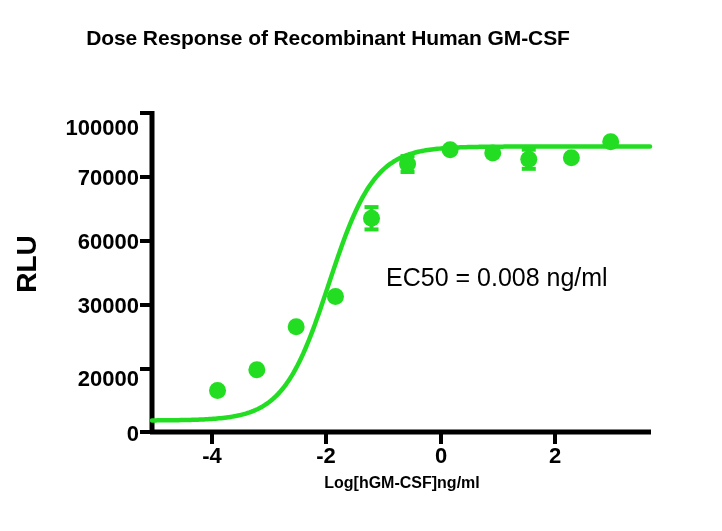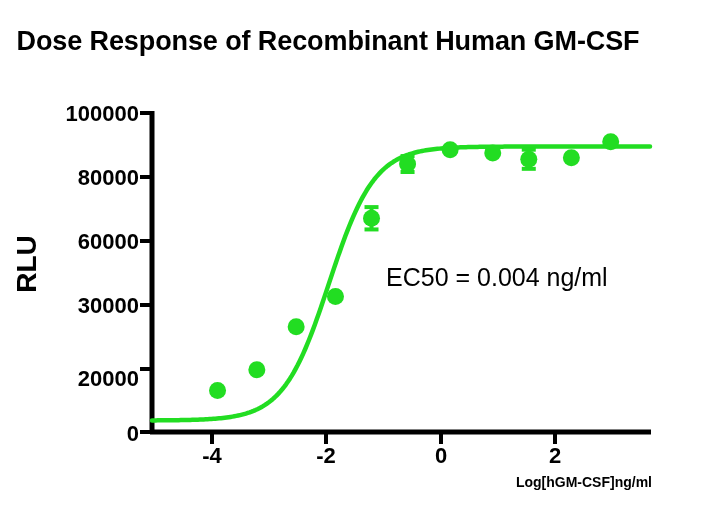--- a/index.html
+++ b/index.html
@@ -21,21 +21,21 @@
     left: 0; top: 0;
     width: 722px;
     height: 531px;
   }
   .title-block {
     position: absolute;
     left: 0;
     top: 24px;
     width: 656px;
     text-align: center;
-    font-size: 27px;
+    font-size: 21px;
     font-weight: bold;
     line-height: 1.32;
     letter-spacing: -0.1px;
   }
   .title-line { display: block; white-space: nowrap; }
   .ylabel {
     position: absolute;
     left: -23px;
     top: 248px;
     width: 100px;
@@ -44,22 +44,22 @@
     font-weight: bold;
     transform: rotate(-90deg);
     transform-origin: center center;
     white-space: nowrap;
   }
   .xlabel {
     position: absolute;
     left: 152px;
     top: 474px;
     width: 500px;
-    text-align: right;
-    font-size: 14px;
+    text-align: center;
+    font-size: 16px;
     font-weight: bold;
     white-space: nowrap;
   }
   .ytick-label {
     position: absolute;
     text-align: right;
     font-size: 22px;
     font-weight: bold;
     white-space: nowrap;
     width: 120px;
@@ -87,33 +87,33 @@
 
 <div id="figure">
 
   <div class="title-block">
     <span class="title-line">Dose Response of Recombinant Human GM-CSF</span>
   </div>
 
   <div class="ylabel">RLU</div>
   <div class="xlabel">Log[hGM-CSF]ng/ml</div>
 
-  <div class="ytick-label" style="left:19px; top:101px;">100000</div>
-  <div class="ytick-label" style="left:19px; top:165px;">80000</div>
+  <div class="ytick-label" style="left:19px; top:115px;">100000</div>
+  <div class="ytick-label" style="left:19px; top:165px;">70000</div>
   <div class="ytick-label" style="left:19px; top:229px;">60000</div>
   <div class="ytick-label" style="left:19px; top:293px;">30000</div>
   <div class="ytick-label" style="left:19px; top:366px;">20000</div>
   <div class="ytick-label" style="left:19px; top:421px;">0</div>
 
   <div class="xtick-label" style="left:182px; top:443px;">-4</div>
   <div class="xtick-label" style="left:296px; top:443px;">-2</div>
   <div class="xtick-label" style="left:411px; top:443px;">0</div>
   <div class="xtick-label" style="left:525px; top:443px;">2</div>
 
-  <div class="annotation">EC50 = 0.004 ng/ml</div>
+  <div class="annotation">EC50 = 0.008 ng/ml</div>
 
   <svg id="plot" width="722" height="531" viewBox="0 0 722 531">
     <g>
       <line x1="152" y1="111" x2="152" y2="434" stroke="#000000" stroke-width="5"></line>
       <line x1="150" y1="432" x2="651" y2="432" stroke="#000000" stroke-width="5"></line>
     </g>
     <g stroke="#000000" stroke-width="4">
       <line x1="140" y1="113" x2="152" y2="113"></line>
       <line x1="140" y1="177" x2="152" y2="177"></line>
       <line x1="140" y1="241" x2="152" y2="241"></line>

